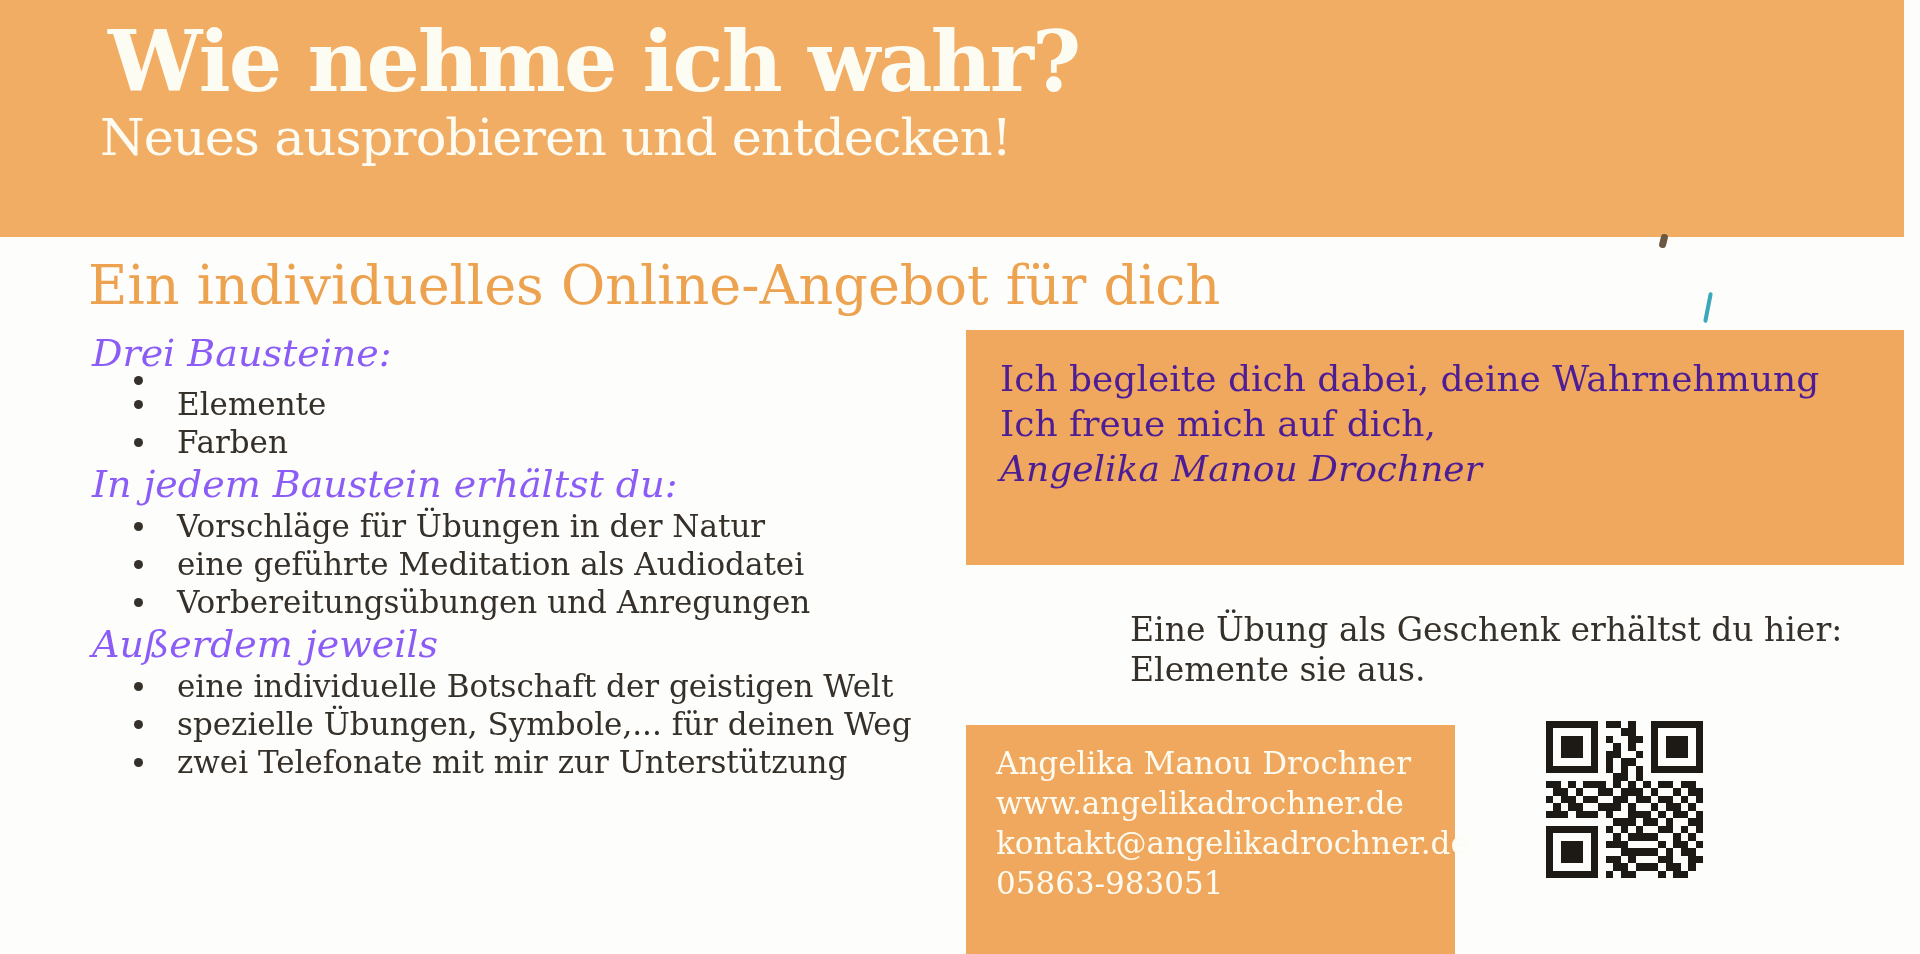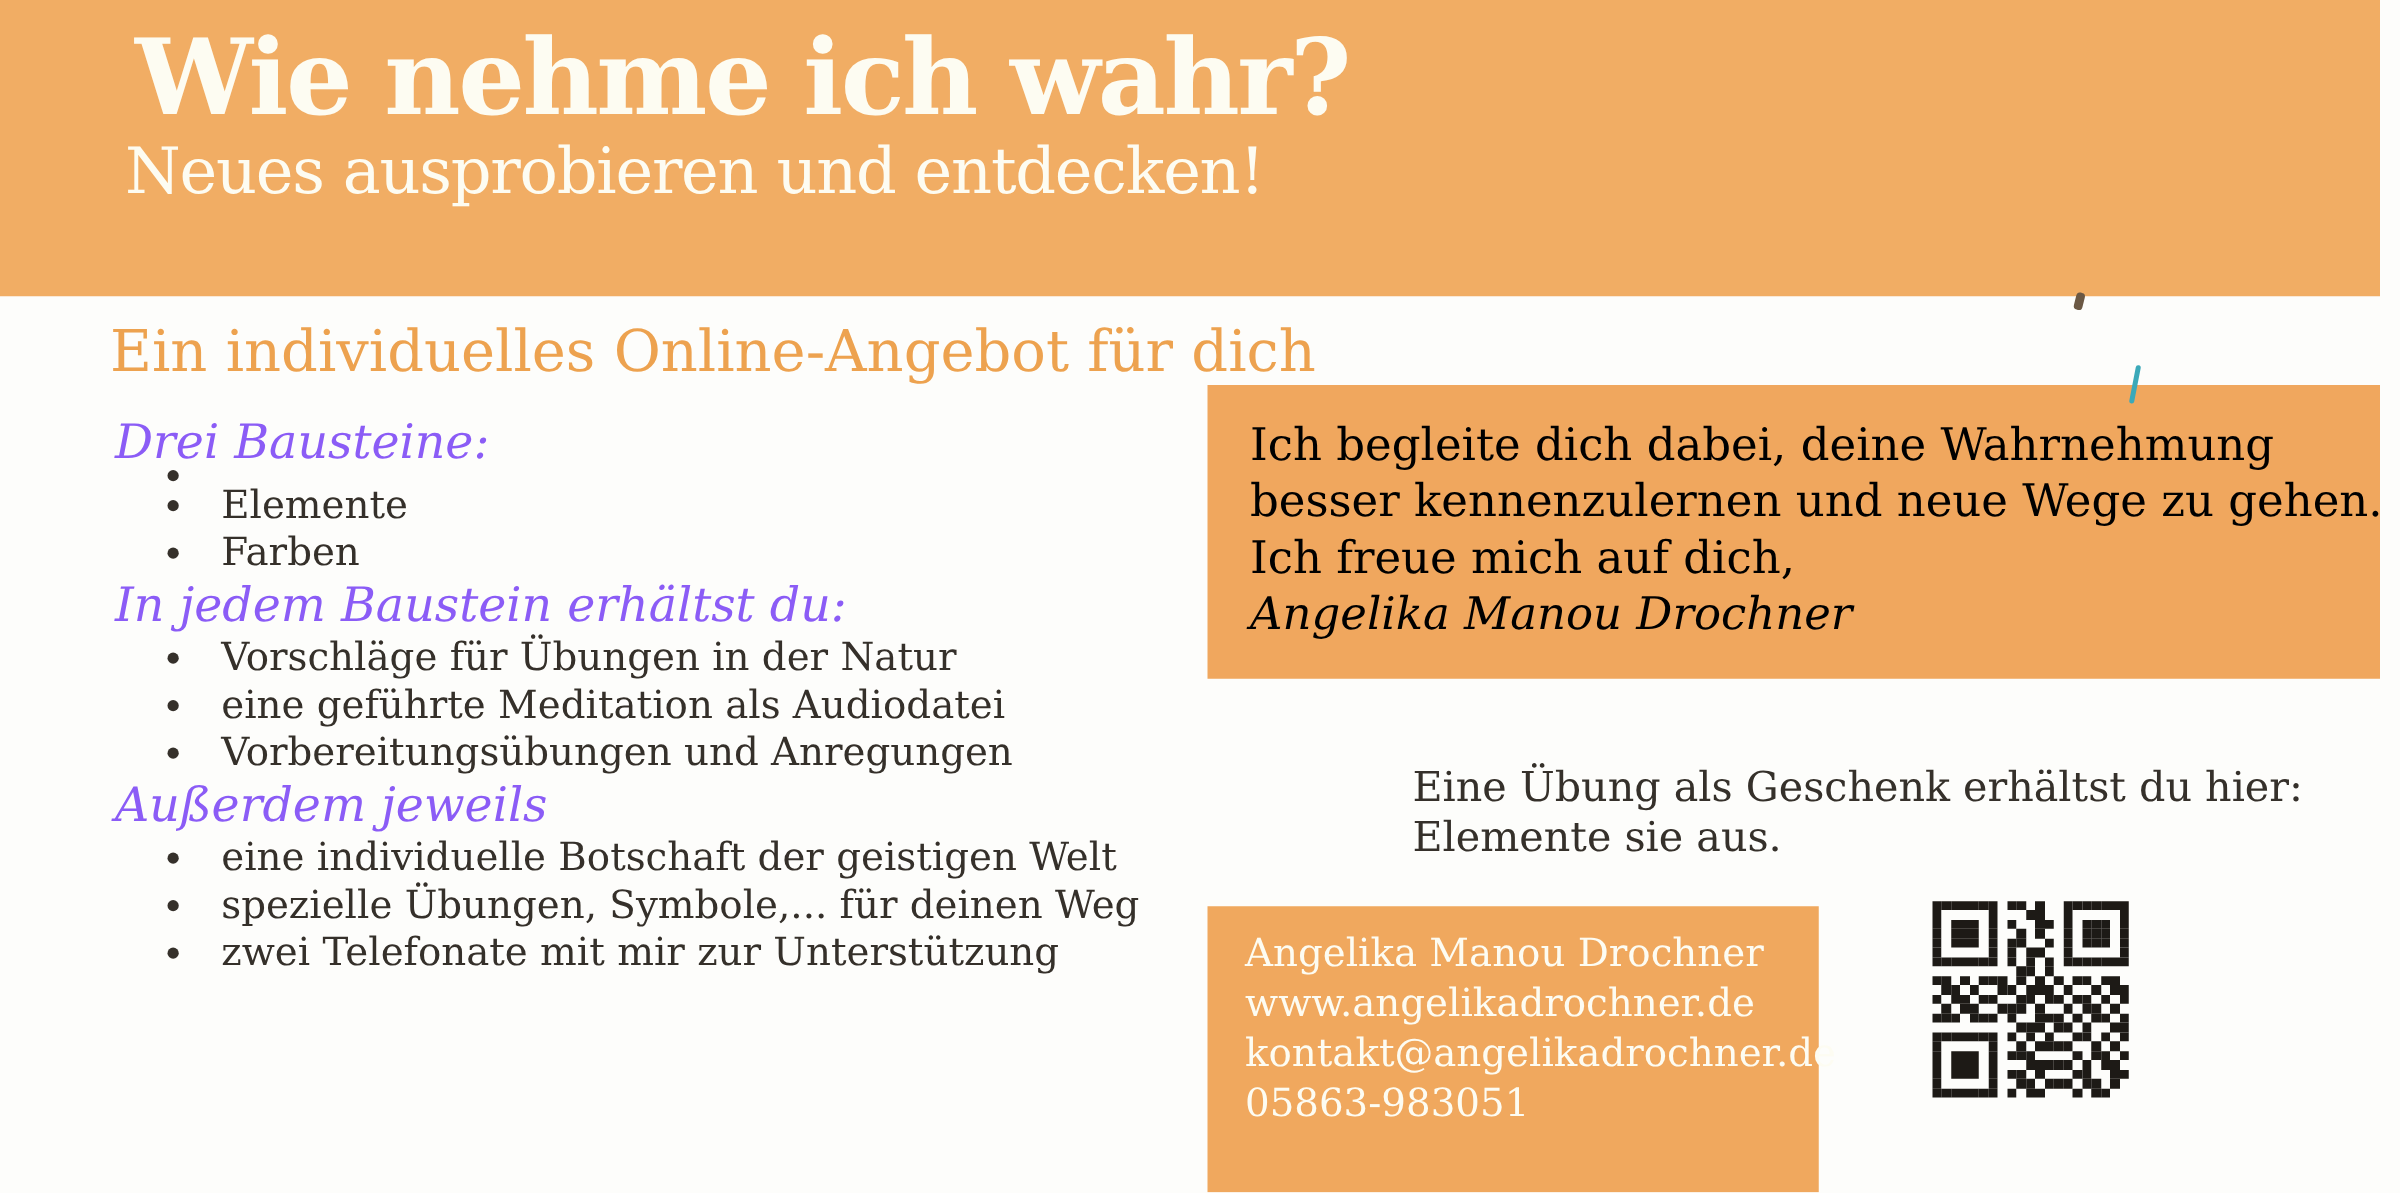--- a/index.html
+++ b/index.html
@@ -38,21 +38,21 @@
     font-size: 51px;
     letter-spacing: -1px;
     color: #fdfcf2;
     white-space: nowrap;
   }
 
   
   .section-heading {
     position: absolute;
     left: 88px; top: 254px;
-    font-size: 46px;
+    font-size: 54px;
     color: #eda24f;
     white-space: nowrap;
   }
 
   
   .offer {
     position: absolute;
     left: 92px; top: 330px;
     width: 840px;
     color: #35302a;
@@ -78,26 +78,26 @@
     align-self: center;
   }
   .bullet-text {
     font-size: 31px;
     white-space: nowrap;
   }
 
   
   .intro-box {
     position: absolute;
-    left: 966px; top: 308px;
+    left: 966px; top: 330px;
     width: 938px; height: 235px;
     background: #f0a75e;
     box-sizing: border-box;
     padding: 26px 0 0 34px;
-    color: #000000;
+    color: #4c1d95;
   }
   .intro-line {
     font-size: 36px;
     line-height: 45px;
     white-space: nowrap;
   }
   .intro-signature {
     font-size: 36px;
     line-height: 45px;
     font-style: italic;
@@ -215,21 +215,20 @@
     </div>
     <div class="bullet-row">
       <span class="dot"></span>
       <span class="bullet-text">zwei Telefonate mit mir zur Unterstützung</span>
     </div>
 
   </div>
 
   <div class="intro-box">
     <div class="intro-line">Ich begleite dich dabei, deine Wahrnehmung</div>
-    <div class="intro-line">besser kennenzulernen und neue Wege zu gehen.</div>
     <div class="intro-line">Ich freue mich auf dich,</div>
     <div class="intro-signature">Angelika Manou Drochner</div>
   </div>
 
   <div class="gift-note">
     <div class="gift-line">Eine Übung als Geschenk erhältst du hier:</div>
     <div class="gift-line">Elemente sie aus.</div>
   </div>
 
   <div class="contact-box">

